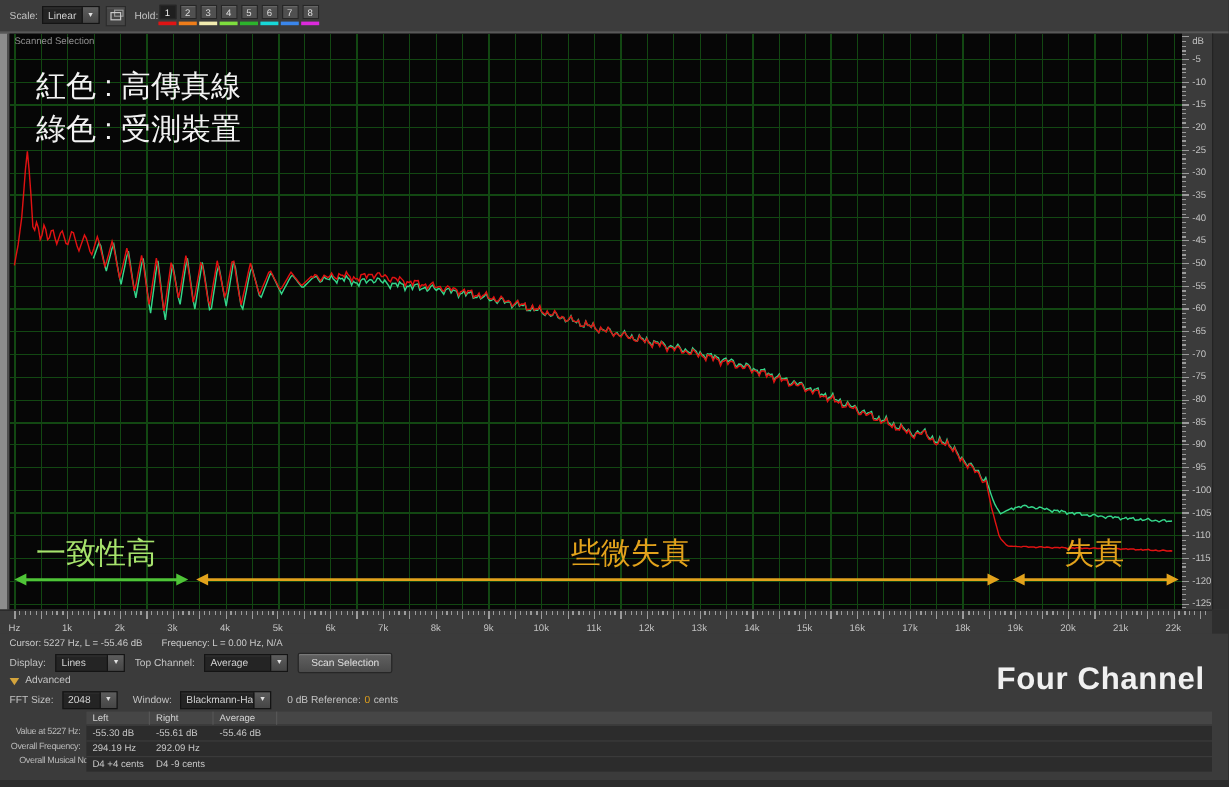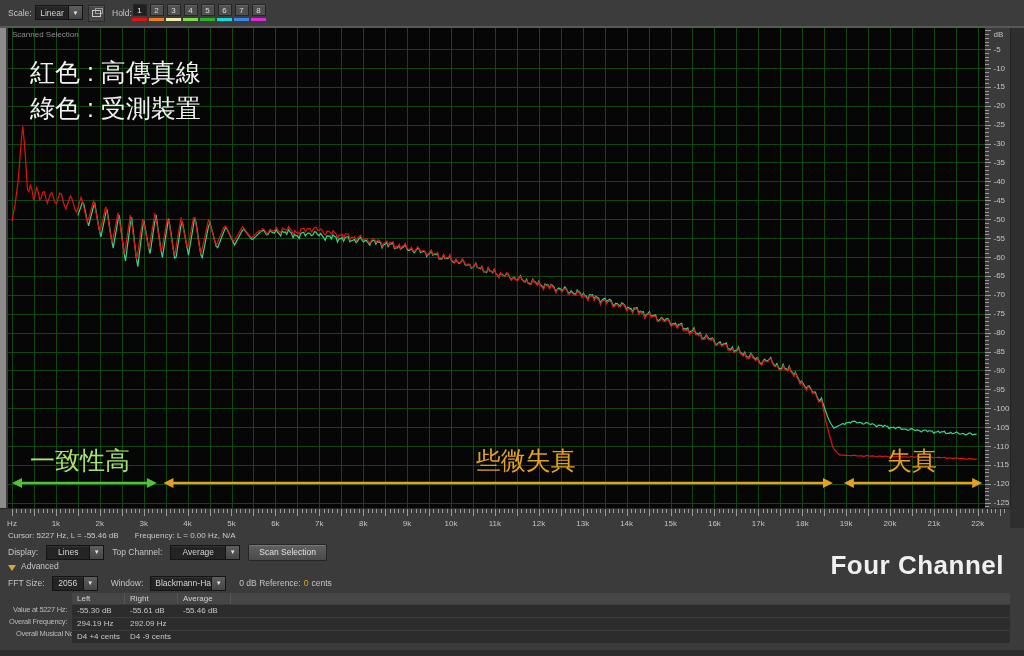--- a/index.html
+++ b/index.html
@@ -4,21 +4,21 @@
 <style>
   html,body{margin:0;padding:0;background:#222;}
   .app{position:relative;width:1024px;height:656px;background:#3b3b3b;overflow:hidden;
        font-family:"Liberation Sans","DejaVu Sans",sans-serif;-webkit-user-select:none;}
   .lbl{color:#c3c3c3;font-size:8.5px;white-space:nowrap;}
   
   .toolbar{position:absolute;left:0;top:0;width:1024px;height:26px;background:#3c3c3c;
            border-bottom:1px solid #2b2b2b;}
   .toolbar .scale-lbl{position:absolute;left:8px;top:8px;}
   .dd{background:#242424;border:1px solid #141414;box-shadow:inset 0 1px 0 rgba(255,255,255,.07);
-      height:15px;display:flex;align-items:center;box-sizing:border-box;text-align:center;}
+      height:15px;display:flex;align-items:center;box-sizing:border-box;}
   .dd .txt{flex:1;padding:0 4px;font-size:8.5px;color:#d2d2d2;white-space:nowrap;overflow:hidden;}
   .dd .arr{width:13px;height:100%;background:linear-gradient(#5d5d5d,#454545);
            border-left:1px solid #141414;display:flex;align-items:center;justify-content:center;
            font-size:6px;color:#e0e0e0;}
   .scale-dd{position:absolute;left:35px;top:5px;width:48px;}
   .tb-iconbtn{position:absolute;left:88px;top:5px;width:15px;height:15px;background:#464646;
               border:1px solid #2a2a2a;box-shadow:inset 0 1px 0 rgba(255,255,255,.1);}
   .win-icon{position:absolute;left:3px;top:4px;width:7px;height:5px;border:1px solid #c9c9c9;}
   .win-icon2{position:absolute;left:6px;top:2px;width:6px;height:4px;border:1px solid #9a9a9a;background:#464646;}
   .hold-lbl{position:absolute;left:112px;top:8px;}
@@ -664,21 +664,21 @@
   </div>
 
   <div class="line3">
     <span class="tri-down"></span>
     <span class="lbl">Advanced</span>
   </div>
 
   <div class="line4">
     <span class="lbl">FFT Size:</span>
     <div class="dd">
-      <span class="txt">2056</span>
+      <span class="txt">2048</span>
       <span class="arr">▼</span>
     </div>
     <span class="lbl" style="margin-left:6px">Window:</span>
     <div class="dd wide">
       <span class="txt">Blackmann-Harris</span>
       <span class="arr">▼</span>
     </div>
     <span class="ref">
       <span class="lbl">0 dB Reference:</span>
       <span class="lbl orange">0</span>

